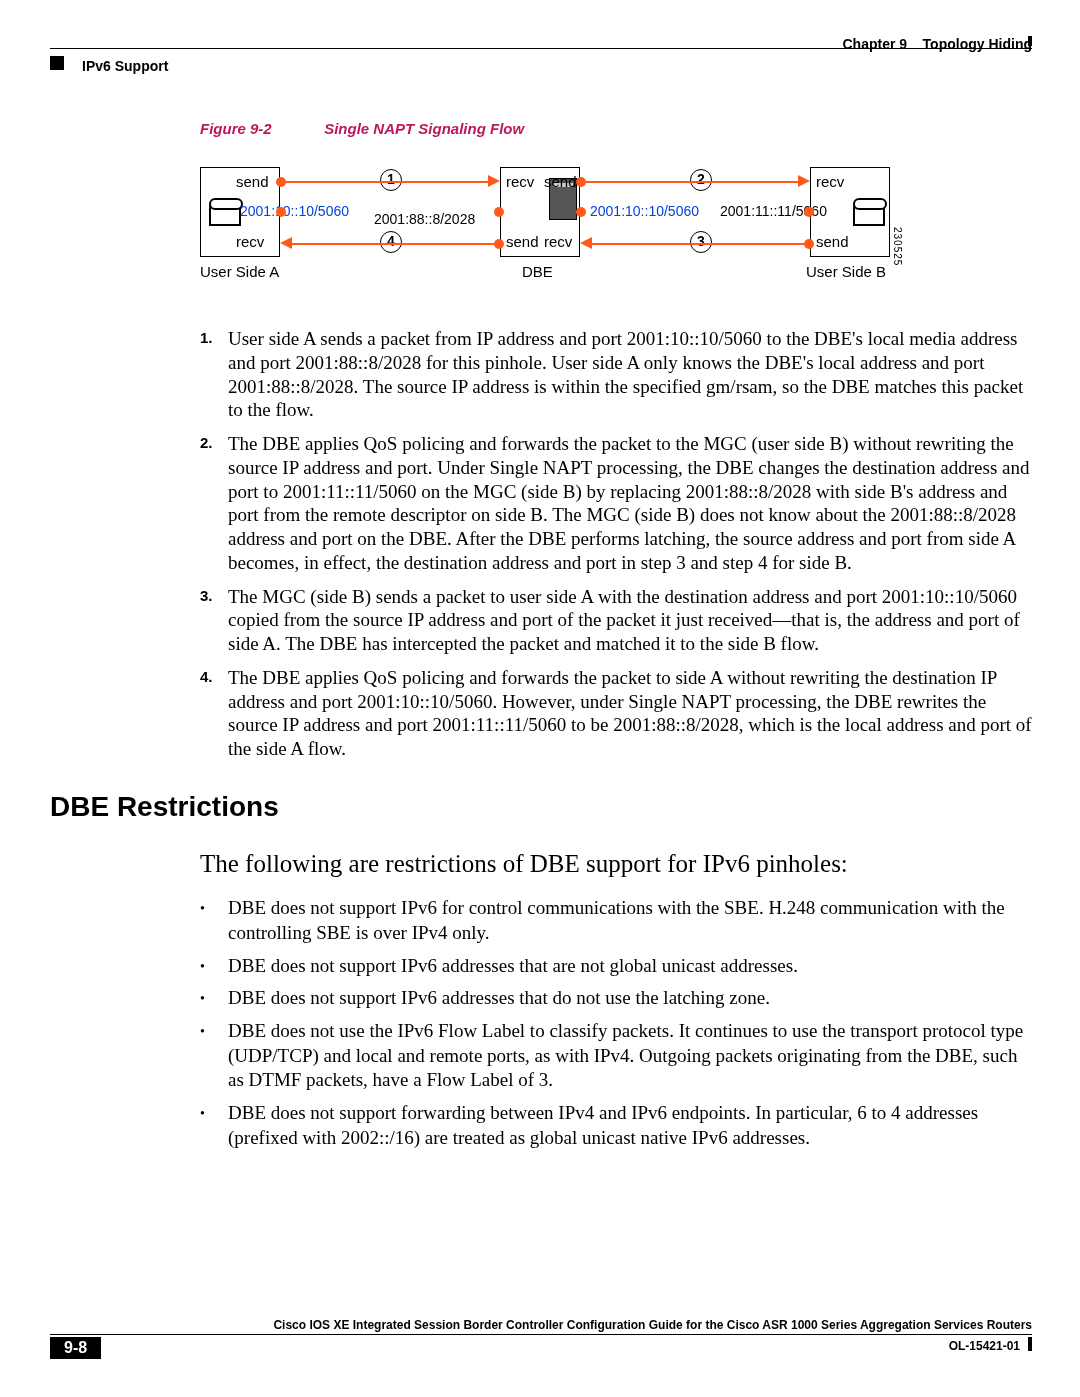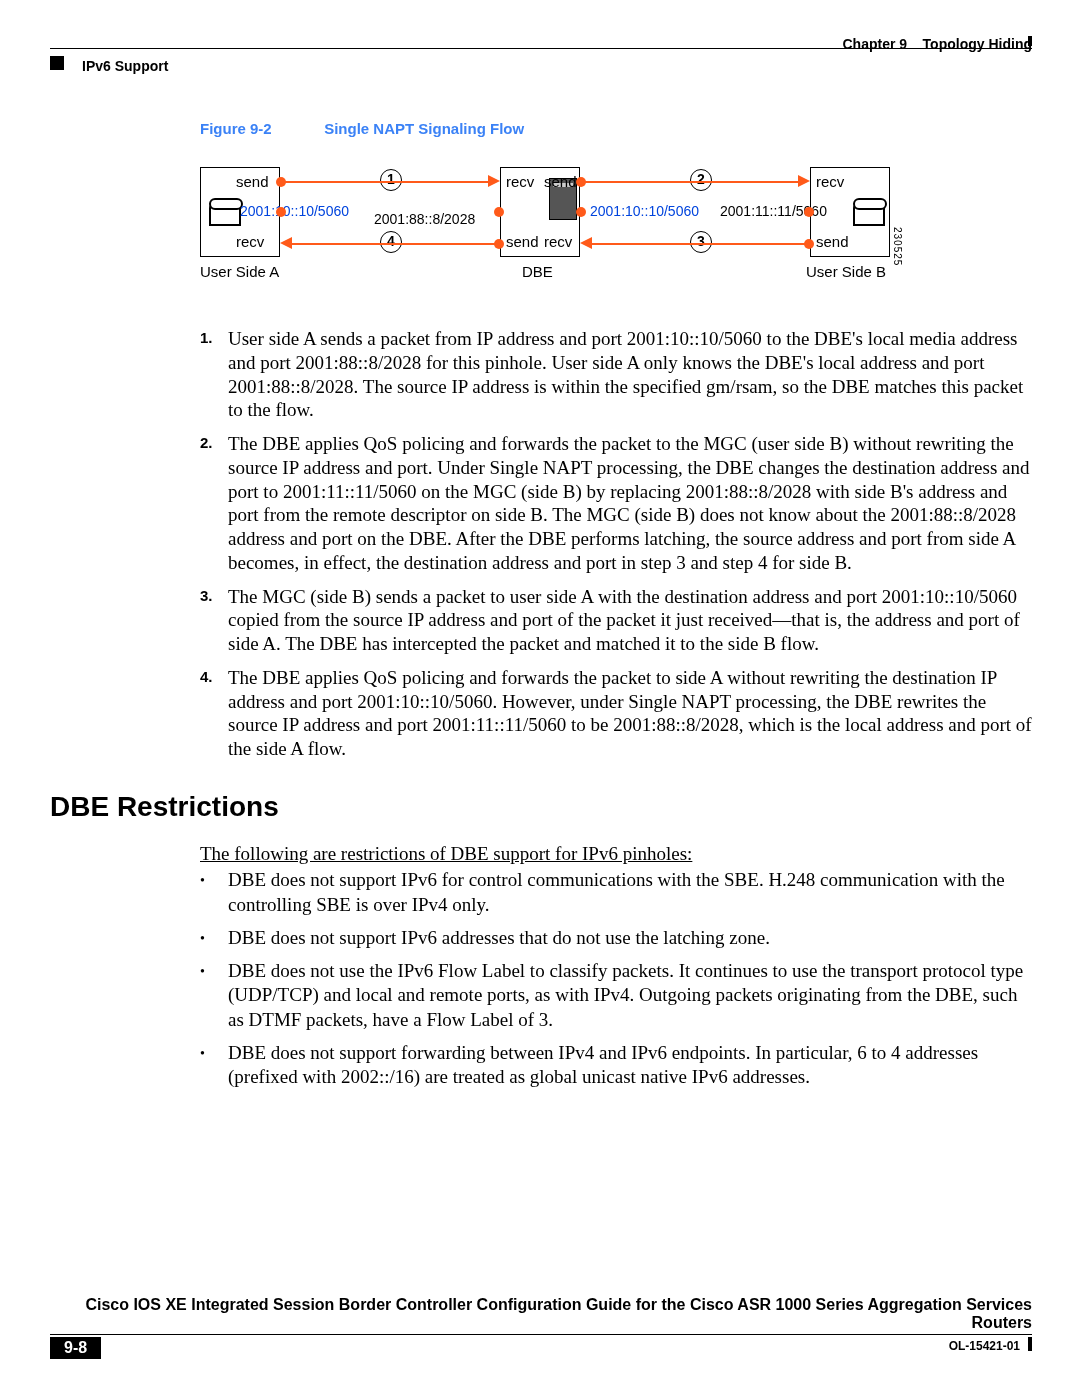--- a/index.html
+++ b/index.html
@@ -72,21 +72,22 @@
     margin-bottom: 30px;
   }
   .fig-ref {
     color: #0033cc;
   }
   .fig-caption {
     margin-left: 150px;
     font-family: Arial, Helvetica, sans-serif;
     font-size: 15px;
     font-weight: bold;
-    color: #3b82f6;
+    font-style: italic;
+    color: #be185d;
     margin-bottom: 30px;
   }
   .fig-caption .num { display:inline-block; width:120px; }
 
   .diagram {
     margin-left: 150px;
     width: 700px;
     height: 130px;
     position: relative;
     font-family: Arial, Helvetica, sans-serif;
@@ -114,24 +115,23 @@
   .ol-num .item .t { flex: 1; }
 
   h2.section {
     font-family: Arial, Helvetica, sans-serif;
     font-size: 28px;
     font-weight: bold;
     margin: 30px 0 10px 0;
   }
   .para {
     margin-left: 150px;
-    font-size: 19px;
+    font-size: 25px;
     line-height: 1.3;
-    margin-bottom: 2px;
-    text-decoration: underline;
+    margin-bottom: 16px;
   }
   ul.bullets {
     margin: 0 0 0 150px;
     padding: 0;
     list-style: none;
     font-size: 19px;
     line-height: 1.3;
   }
   ul.bullets li {
     display: flex;
@@ -147,21 +147,21 @@
 
   .footer {
     position: absolute;
     left: 50px;
     right: 48px;
     bottom: 40px;
     font-family: Arial, Helvetica, sans-serif;
   }
   .footer-title {
     text-align: right;
-    font-size: 16px;
+    font-size: 12px;
     font-weight: bold;
     border-bottom: 1.5px solid #000;
     padding-bottom: 2px;
   }
   .footer-row {
     position: relative;
     height: 22px;
   }
   .page-num-box {
     position: absolute;
@@ -364,20 +364,23 @@
         </div>
     </div>
 
     <h2 class="section">DBE Restrictions</h2>
     <p class="para">The following are restrictions of DBE support for IPv6 pinholes:</p>
     <ul class="bullets">
       <li>
           <span>DBE does not support IPv6 for control communications with the SBE. H.248 communication with the controlling SBE is over IPv4 only.</span>
         </li>
       <li>
+          <span>DBE does not support IPv6 addresses that are not global unicast addresses.</span>
+        </li>
+      <li>
           <span>DBE does not support IPv6 addresses that do not use the latching zone.</span>
         </li>
       <li>
           <span>DBE does not use the IPv6 Flow Label to classify packets. It continues to use the transport protocol type (UDP/TCP) and local and remote ports, as with IPv4. Outgoing packets originating from the DBE, such as DTMF packets, have a Flow Label of 3.</span>
         </li>
       <li>
           <span>DBE does not support forwarding between IPv4 and IPv6 endpoints. In particular, 6 to 4 addresses (prefixed with 2002::/16) are treated as global unicast native IPv6 addresses.</span>
         </li>
     </ul>
   </div>

